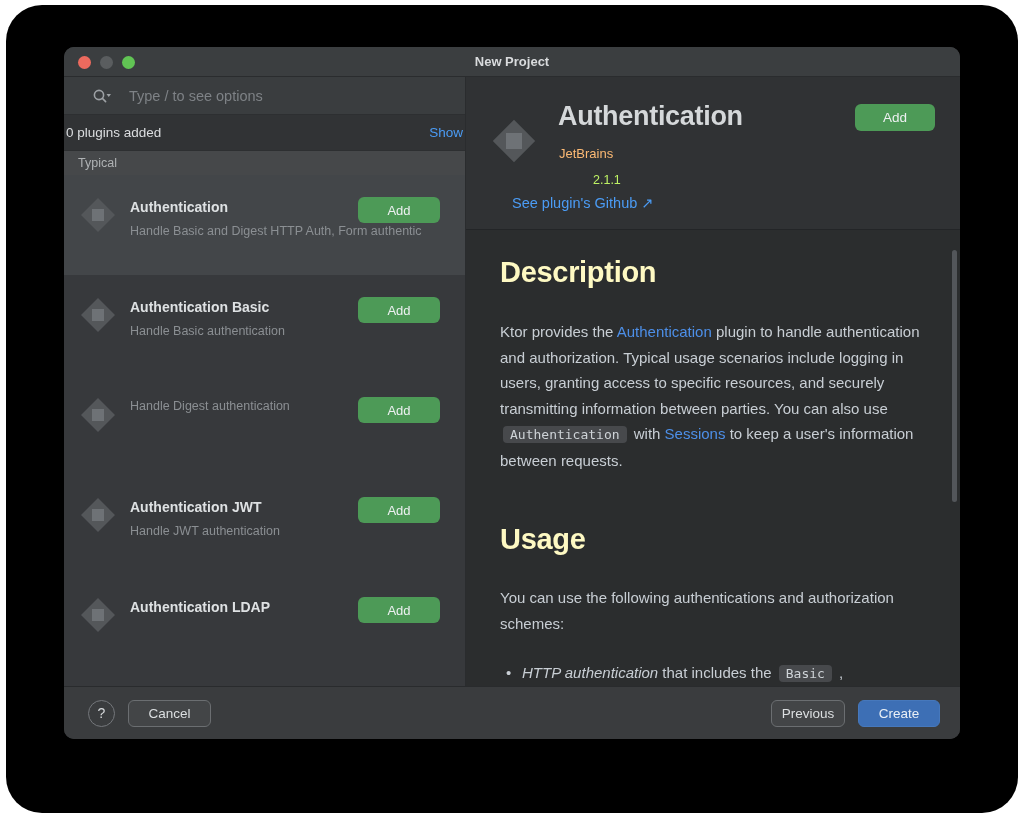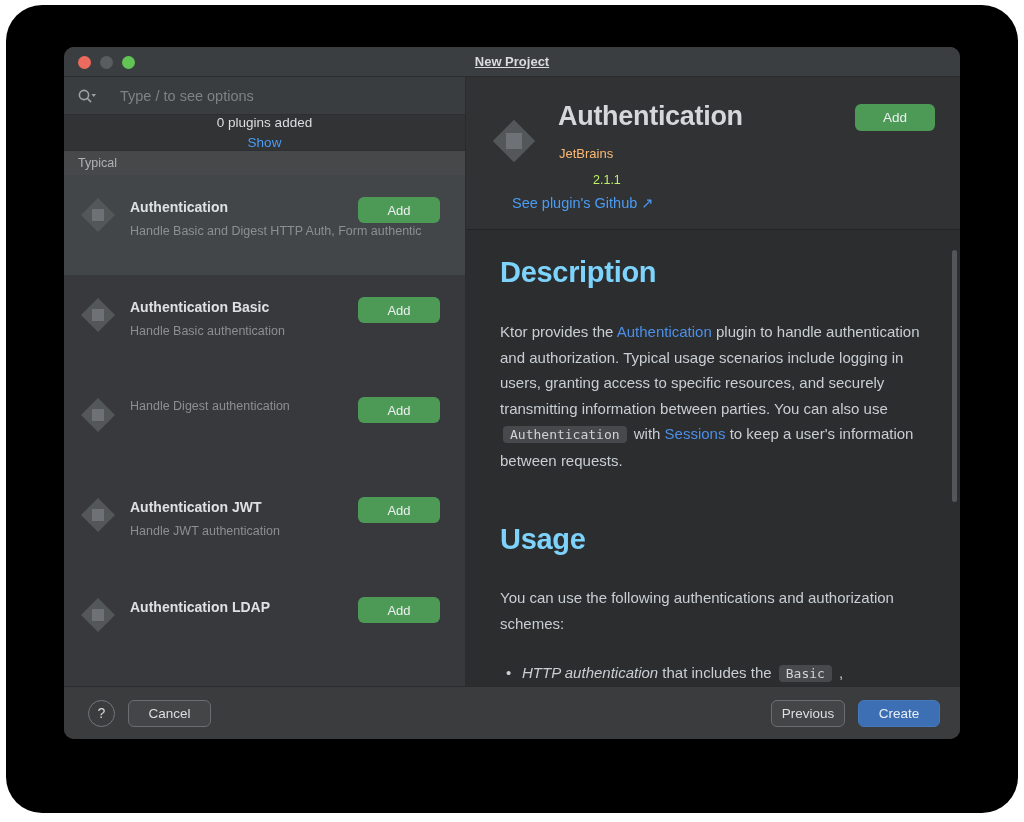--- a/index.html
+++ b/index.html
@@ -6,37 +6,37 @@
   html,body { width:1024px; height:822px; background:#ffffff; font-family:"Liberation Sans", sans-serif; overflow:hidden; }
 
   .shadow-blob { position:absolute; left:6px; top:5px; width:1012px; height:808px; background:#000; border-radius:36px; }
 
   .window { position:absolute; left:64px; top:47px; width:896px; height:692px; border-radius:10px;
             background:#3A3D3F; overflow:hidden; box-shadow:0 0 0 1px rgba(0,0,0,0.65); }
 
   
   .titlebar { height:30px; background:#3B3E40; border-bottom:1px solid #2A2C2E; position:relative;
               display:flex; align-items:center; justify-content:center; }
-  .titlebar-title { font-size:13px; font-weight:bold; color:#D9DBDD;text-decoration:underline; }
+  .titlebar-title { font-size:13px; font-weight:bold; color:#D9DBDD; }
   .traffic-lights { position:absolute; left:14px; top:9px; display:flex; gap:9px; }
   .tl-dot { width:13px; height:13px; border-radius:50%; }
 
   
   .main { display:flex; height:609px; }
 
   
   .left-panel { width:402px; min-width:402px; background:#37393C; border-right:1px solid #2A2C2E;
                 display:flex; flex-direction:column; }
   .search-row { height:38px; background:#3A3D3F; border-bottom:1px solid #2D2F31;
-                display:flex; align-items:center; padding:0 13px; gap:23px; }
+                display:flex; align-items:center; padding:0 28px; gap:17px; }
   .search-input { flex:1; background:transparent; border:none; outline:none; font-size:14.5px;
                   color:#C8CCD0; font-family:"Liberation Sans", sans-serif; }
   .search-input::placeholder { color:#7E8286; }
   .added-row { height:36px; background:#313335; border-bottom:1px solid #2D2F31;
-               display:flex; align-items:center; justify-content:space-between; padding:0 14px;flex-direction:column; }
+               display:flex; align-items:center; justify-content:space-between; padding:0 2px; }
   .added-label { font-size:13.5px; color:#DCDEE0; }
   .show-link { font-size:13.5px; color:#4B9CF5; cursor:pointer; text-decoration:none; }
   .section-header { height:24px; background:#46484A; font-size:12.5px; color:#AFB2B4;
                     line-height:24px; padding-left:14px; }
   .plugin-list { flex:1; background:#37393C; overflow:hidden; }
   .plugin-row { height:100px; position:relative; display:flex; padding:20px 12px 0 14px; gap:12px; }
   .plugin-row.selected { background:#434649; }
   .plugin-icon { width:40px; height:40px; position:relative; flex-shrink:0; }
   .diamond { position:absolute; left:8px; top:8px; width:24px; height:24px; background:#54575A;
              transform:rotate(45deg); }
@@ -59,21 +59,21 @@
   .vendor-link { position:absolute; left:93px; top:69px; font-size:13px; color:#fdba74;
                  text-decoration:none; cursor:pointer; }
   .version-label { position:absolute; left:93px; top:96px; font-size:12.5px; color:#bef264;margin-left:34px; }
   .github-link { position:absolute; left:46px; top:118px; font-size:14.5px; color:#4B9CF5;
                  text-decoration:none; cursor:pointer; }
   .add-btn-lg { position:absolute; right:25px; top:27px; width:80px; height:27px; background:#4D9A57;
                 border:none; border-radius:6px; color:#EDF0F1; font-size:13.5px;
                 font-family:"Liberation Sans", sans-serif; cursor:pointer; }
 
   .details-content { flex:1; background:#2B2D2E; padding:22px 0 0 34px; position:relative; overflow:hidden; }
-  .doc-heading { font-size:29px; font-weight:bold; color:#7dd3fc; letter-spacing:-0.3px; line-height:40px; }
+  .doc-heading { font-size:29px; font-weight:bold; color:#fef9c3; letter-spacing:-0.3px; line-height:40px; }
   .doc-para { width:424px; font-size:15px; line-height:25.5px; color:#C8CED4; margin-top:27px; }
   .usage-heading { margin-top:46px; }
   .doc-bullets { margin-top:24px; width:424px; list-style:none; }
   .doc-bullets li { font-size:15px; line-height:25.5px; color:#C8CED4; padding-left:22px; position:relative; }
   .doc-bullets li::before { content:"•"; position:absolute; left:6px; color:#C8CED4; }
   .inline-link { color:#4D8FE8; text-decoration:none; cursor:pointer; }
   .code-chip { font-family:"DejaVu Sans Mono", monospace; font-size:13px; color:#CED3D7;
                background:#47494C; border-radius:4px; padding:1px 7px; margin:0 3px; }
   .scroll-thumb { position:absolute; right:3px; top:20px; width:5px; height:252px;
                   background:#53565A; border-radius:3px; cursor:pointer; }

